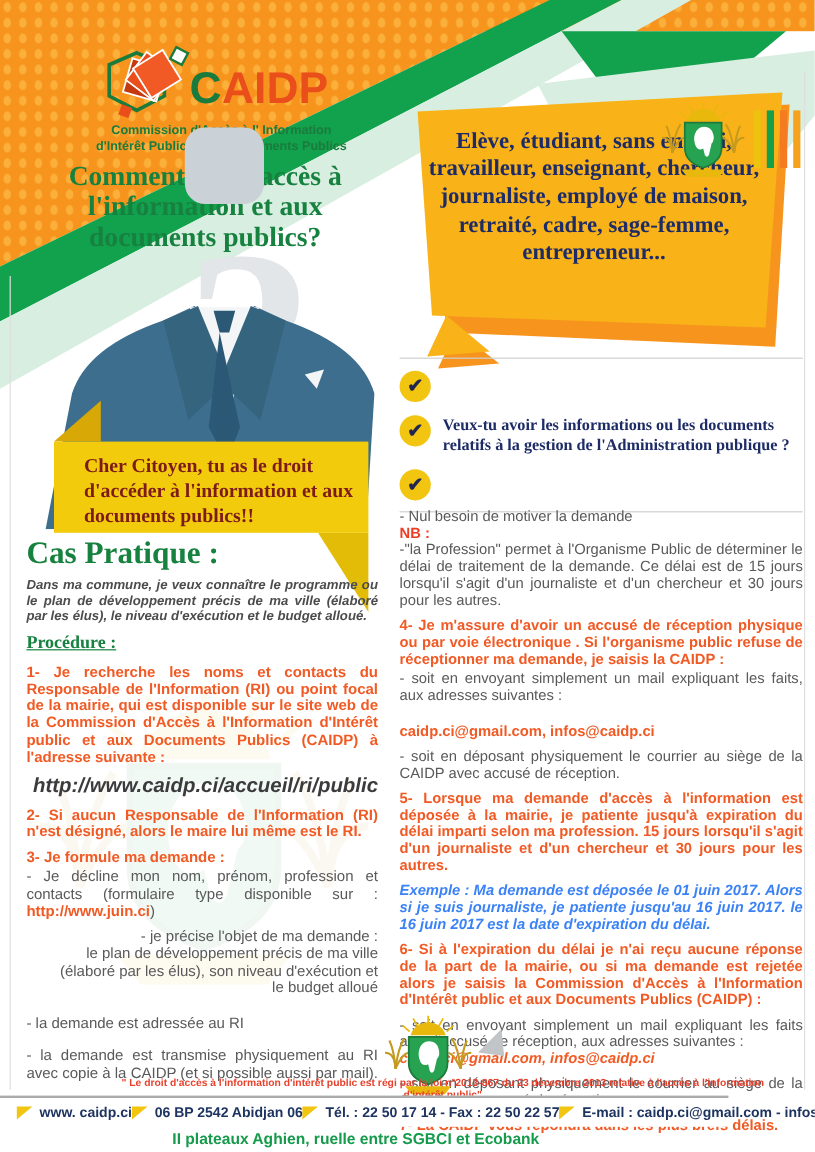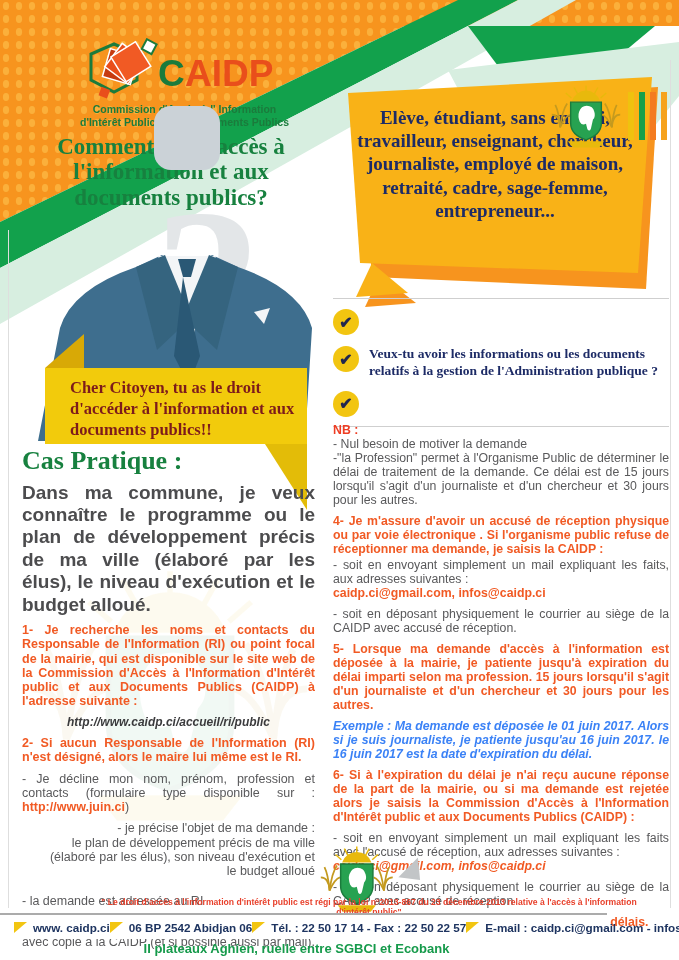--- a/index.html
+++ b/index.html
@@ -9,25 +9,25 @@
   
   .logo-sub{left:52px;top:103px;width:265px;text-align:center;color:#1B7B3C;
     font-size:10.5px;line-height:1.25;font-weight:bold;}
   .headline{left:26px;top:134px;width:290px;text-align:center;color:#17813F;
     font-family:"Liberation Serif",serif;font-weight:bold;font-size:23px;line-height:1.1;}
   .banner-text{left:70px;top:377px;width:238px;color:#7D1B1B;
     font-family:"Liberation Serif",serif;font-weight:bold;font-size:16.5px;line-height:1.28;}
   .leftcol{left:22px;top:446px;width:293px;color:#59595B;font-size:12.5px;line-height:1.14;text-align:justify;}
   .leftcol p{margin:0 0 7px 0;}
   .cas-title{color:#17813F;font-family:"Liberation Serif",serif;font-weight:bold;font-size:26px;margin:0 0 6px 0;}
-  .intro{font-weight:bold;color:#4C4C4E;font-size:19px;line-height:1.18;}
+  .intro{font-style:italic;font-weight:bold;color:#4C4C4E;font-size:11px;line-height:1.18;}
   .proc-title{color:#17813F;font-family:"Liberation Serif",serif;font-weight:bold;font-size:15px;
     text-decoration:underline;margin:4px 0 8px 0;}
   .orange{color:#F15A24;font-weight:bold;}
-  .url-dark{color:#3B3B3D;font-weight:bold;font-style:italic;font-size:12px;text-align:center;}
+  .url-dark{color:#3B3B3D;font-weight:bold;font-style:italic;font-size:17px;text-align:right;}
   .pre{white-space:pre-line;}
   
   .bubble-text{left:352px;top:106px;width:286px;text-align:center;color:#1D2B66;
     font-family:"Liberation Serif",serif;font-weight:bold;font-size:19px;line-height:1.22;}
   .questions{left:333px;top:298px;width:336px;border-top:1px solid #CFCFCF;border-bottom:1px solid #CFCFCF;
     padding:9px 0 7px 0;}
   .q-row{display:flex;align-items:flex-start;gap:10px;margin:0 0 10px 0;}
   .q-row:last-child{margin-bottom:2px;}
   .check{flex:0 0 26px;width:26px;height:26px;border-radius:50%;background:#F2C511;color:#20264F;
     display:flex;align-items:center;justify-content:center;font-size:16px;font-weight:bold;margin-top:1px;}
@@ -101,23 +101,25 @@
 <svg class="abs" style="left:20px;top:322px;" width="300" height="195" viewBox="0 0 300 195">
   <polygon points="25,46 64,12 64,46" fill="#D8A906"></polygon>
   <polygon points="245,122 287,122 287,188" fill="#E3BC08"></polygon>
   <rect x="25" y="46" width="262" height="76" fill="#F2CB0C"></rect>
 </svg>
 <div class="abs banner-text">Cher Citoyen, tu as le droit d'accéder à l'information et aux documents publics!!</div>
 
 <div class="abs leftcol">
   <div class="cas-title">Cas Pratique :</div>
   <p class="intro">Dans ma commune, je veux connaître le programme ou le plan de développement précis de ma ville (élaboré par les élus), le niveau d'exécution et le budget alloué.</p>
+  <div class="proc-title">Procédure :</div>
   <p class="orange">1- Je recherche les noms et contacts du Responsable de l'Information (RI) ou point focal de la mairie, qui est disponible sur le site web de la Commission d'Accès à l'Information d'Intérêt public et aux Documents Publics (CAIDP) à l'adresse suivante :</p>
   <p class="url-dark">http://www.caidp.ci/accueil/ri/public</p>
   <p class="orange">2- Si aucun Responsable de l'Information (RI) n'est désigné, alors le maire lui même est le RI.</p>
+  <p class="orange" style="margin-bottom:2px;">3- Je formule ma demande :</p>
   <p><span> - Je décline mon nom, prénom, profession et contacts (formulaire type disponible sur : </span><span class="em-orange">http://www.juin.ci</span><span>)</span></p>
   <p class="pre" style="margin-bottom:16px;text-align:right;">- je précise l'objet de ma demande :
 le plan de développement précis de ma ville
 (élaboré par les élus), son niveau d'exécution et
 le budget alloué</p>
   <p style="margin-bottom:12px;">- la demande est adressée au RI</p>
   <p>- la demande est transmise physiquement au RI avec copie à la CAIDP (et si possible aussi par mail).</p>
 </div>
 
 <svg class="abs" style="left:320px;top:75px;" width="360" height="240" viewBox="0 0 360 240">
@@ -171,25 +173,25 @@
   <div class="q-row">
     <span class="check">✔</span>
     <span class="q-text">Veux-tu avoir les informations ou les documents relatifs à la gestion de l'Administration publique ?</span>
   </div>
   <div class="q-row">
     <span class="check">✔</span>
   </div>
 </div>
 
 <div class="abs rightcol">
+  <p style="margin-bottom:0;">- Nul besoin de motiver la demande</p>
   <p style="margin-bottom:0;"><span class="nb-red">NB :</span></p>
-  <p style="margin-bottom:0;">- Nul besoin de motiver la demande</p>
   <p>-"la Profession" permet à l'Organisme Public de déterminer le délai de traitement de la demande. Ce délai est de 15 jours lorsqu'il s'agit d'un journaliste et d'un chercheur et 30 jours pour les autres.</p>
   <p class="orange" style="margin-bottom:2px;">4- Je m'assure d'avoir un accusé de réception physique ou par voie électronique . Si l'organisme public refuse de réceptionner ma demande, je saisis la CAIDP :</p>
-  <p style="margin-bottom:0;">- soit en envoyant simplement un mail expliquant les faits, aux adresses suivantes :</p>
+  <p style="margin-bottom:16px;">- soit en envoyant simplement un mail expliquant les faits, aux adresses suivantes :</p>
   <p class="em-orange">caidp.ci@gmail.com, infos@caidp.ci</p>
   <p>- soit en déposant physiquement le courrier au siège de la CAIDP avec accusé de réception.</p>
   <p class="orange">5- Lorsque ma demande d'accès à l'information est déposée à la mairie, je patiente jusqu'à expiration du délai imparti selon ma profession. 15 jours lorsqu'il s'agit d'un journaliste et d'un chercheur et 30 jours pour les autres.</p>
   <p class="example">Exemple :  Ma demande est déposée le 01 juin 2017. Alors si je suis journaliste, je patiente jusqu'au 16 juin 2017. le 16 juin 2017 est la date d'expiration du délai.</p>
   <p class="orange">6- Si à l'expiration du délai je n'ai reçu aucune réponse de la part de la mairie, ou si ma demande est rejetée alors je saisis la Commission d'Accès à l'Information d'Intérêt public et aux Documents Publics (CAIDP) :</p>
   <p style="margin-bottom:0;">- soit en envoyant simplement un mail expliquant les faits avec l'accusé de réception, aux adresses suivantes :</p>
   <p class="em-orange it">caidp.ci@gmail.com, infos@caidp.ci</p>
   <p>- soit en déposant physiquement le courrier au siège de la CAIDP avec accusé de réception</p>
   <p class="orange">7- La CAIDP vous répondra dans les plus brefs délais.</p>
 </div>

